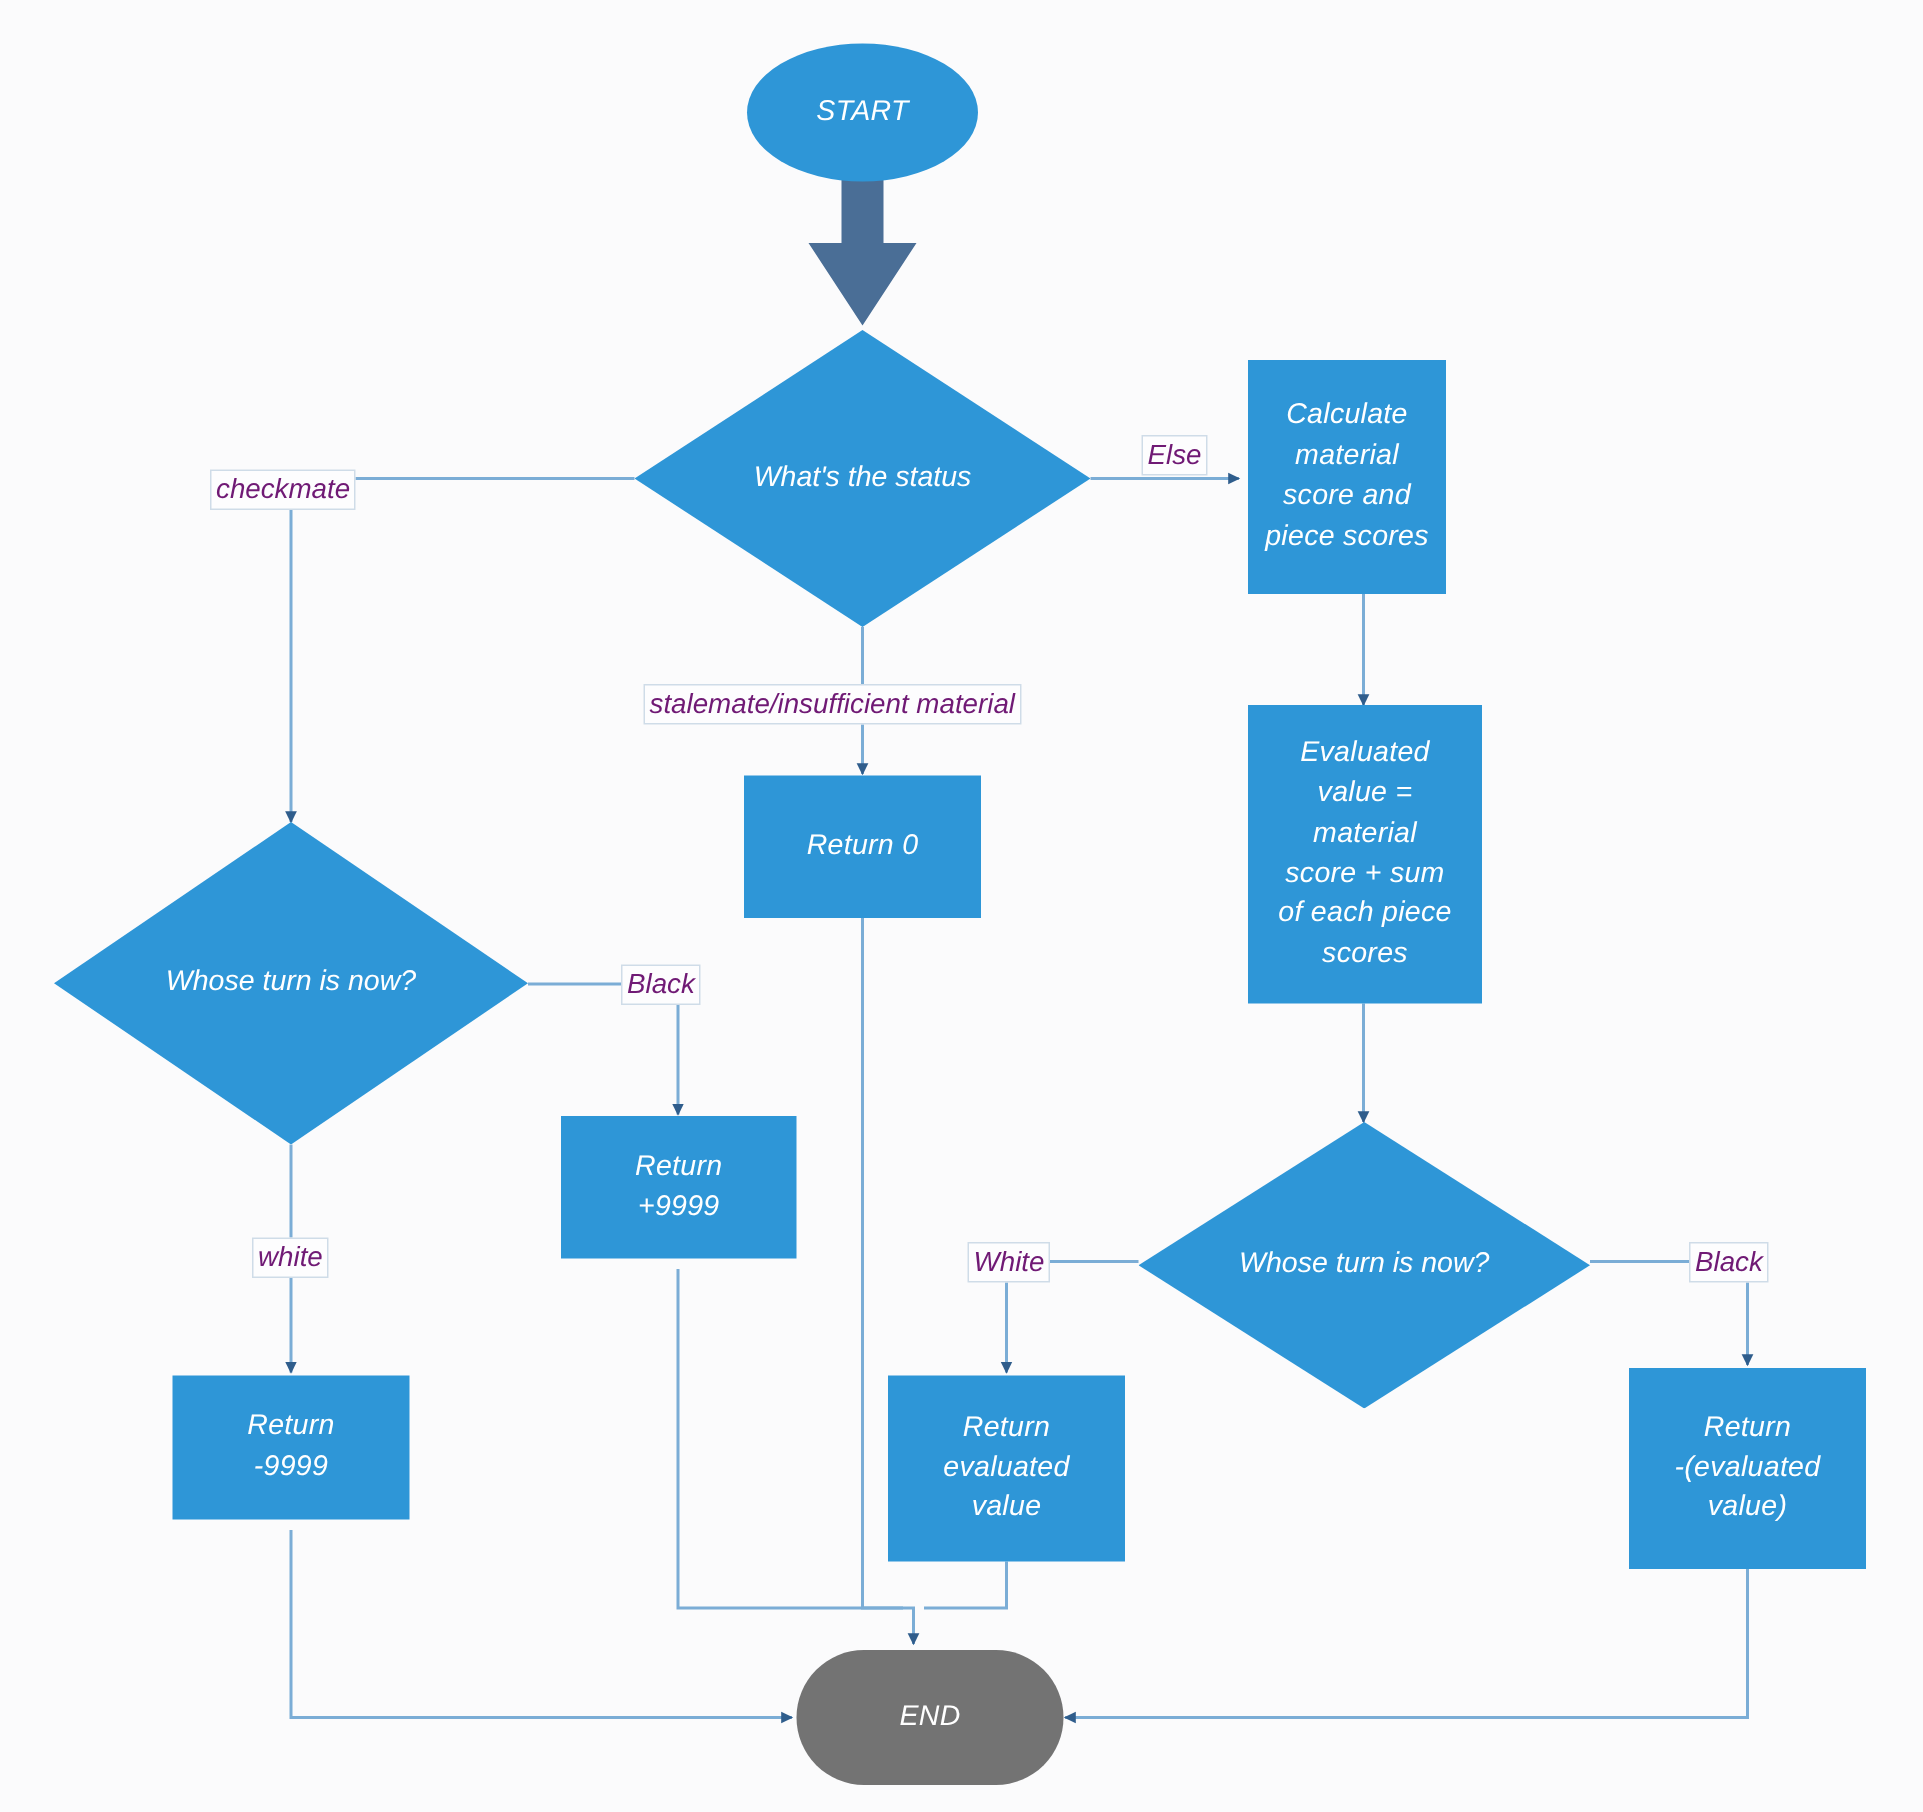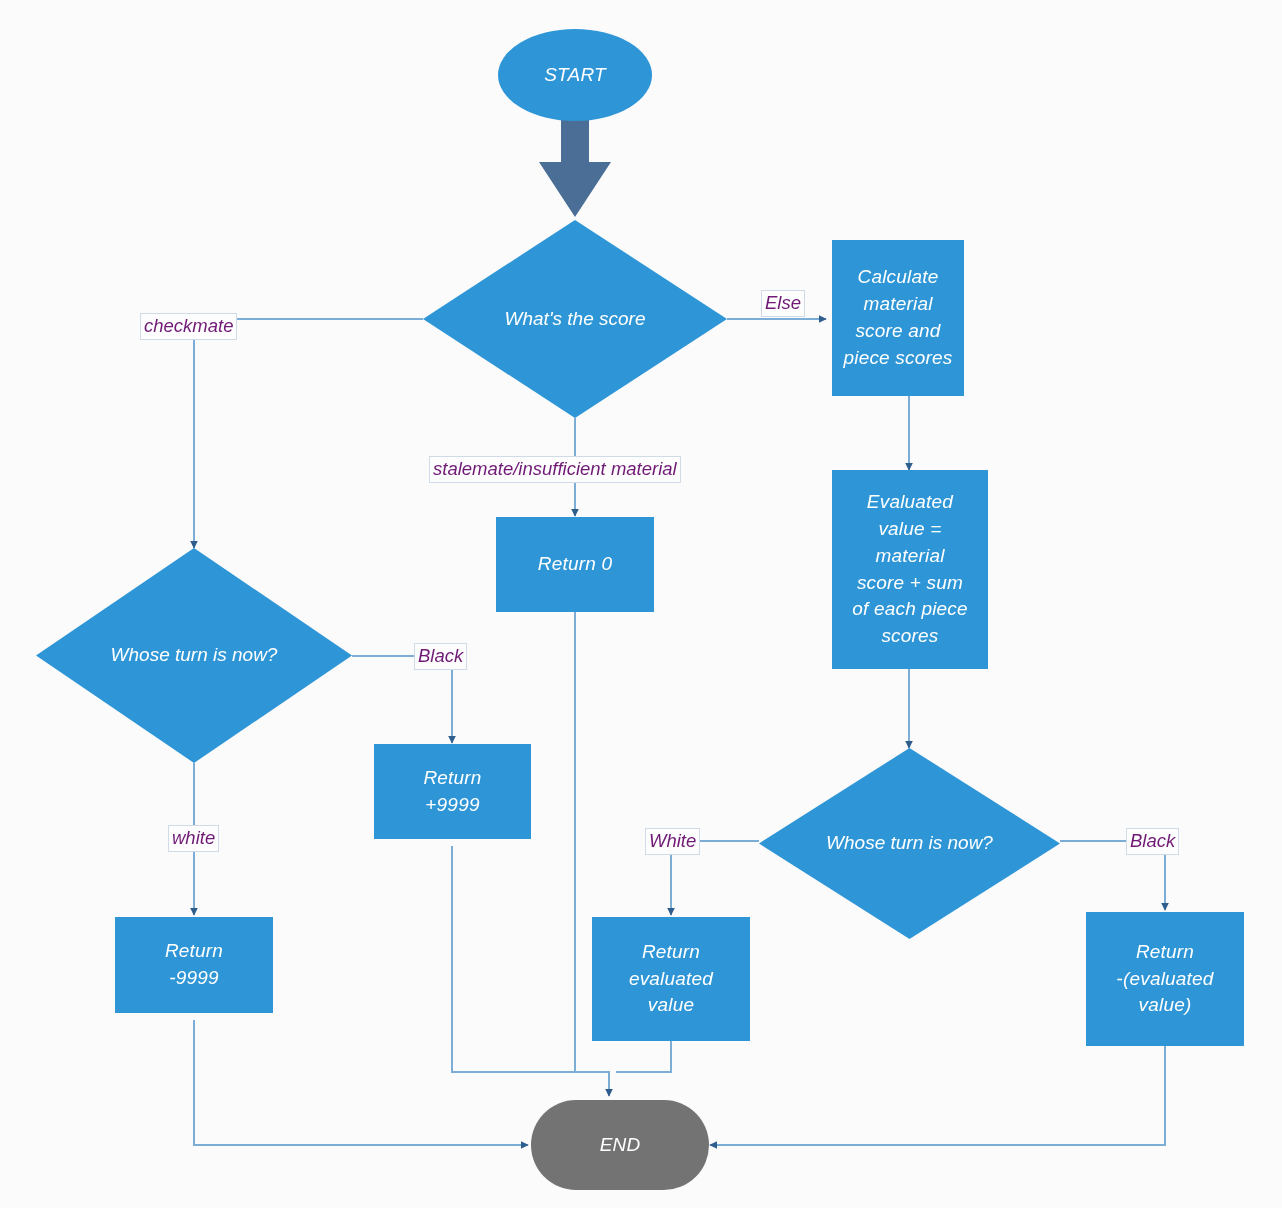--- a/index.html
+++ b/index.html
@@ -135,21 +135,21 @@
       <path d="M561,104 L589,104 L589,162 L611,162 L575,217 L539,162 L561,162 Z"></path>
     </g>
   </svg>
 
   <div class="node ellipse" style="left:498px; top:29px; width:154px; height:92px;">
     <span>START</span>
   </div>
 
   <div class="diamond-wrap" style="left:423px; top:220px; width:304px; height:198px;">
     <div class="diamond-shape"></div>
-    <div class="diamond-label">What's the score</div>
+    <div class="diamond-label">What's the status</div>
   </div>
 
   <div class="node rect" style="left:832px; top:240px; width:132px; height:156px;">
     <span>Calculate
 material
 score and
 piece scores</span>
   </div>
 
   <div class="node rect" style="left:832px; top:470px; width:156px; height:199px;">

